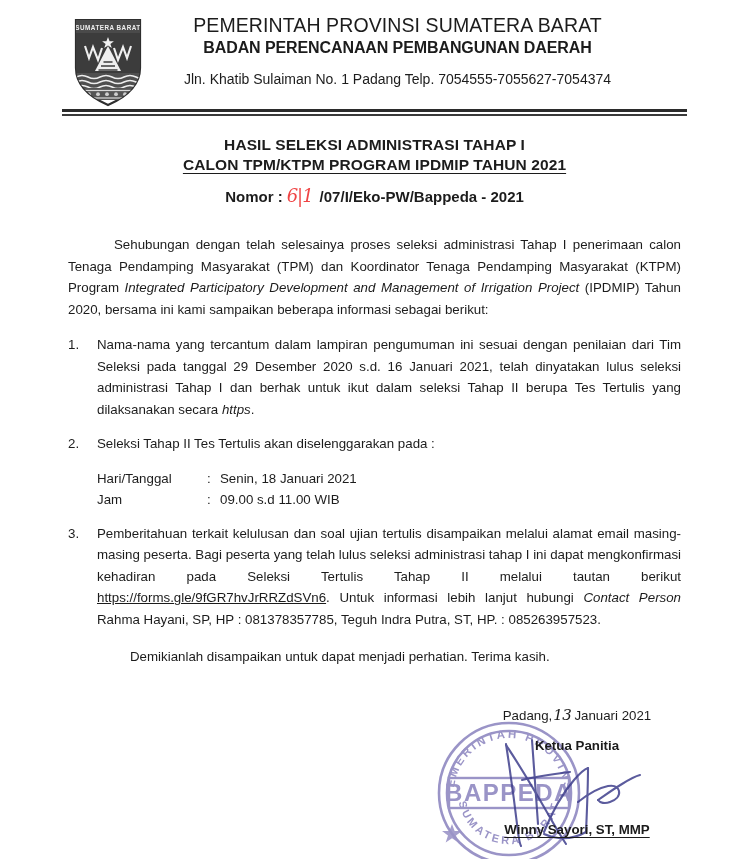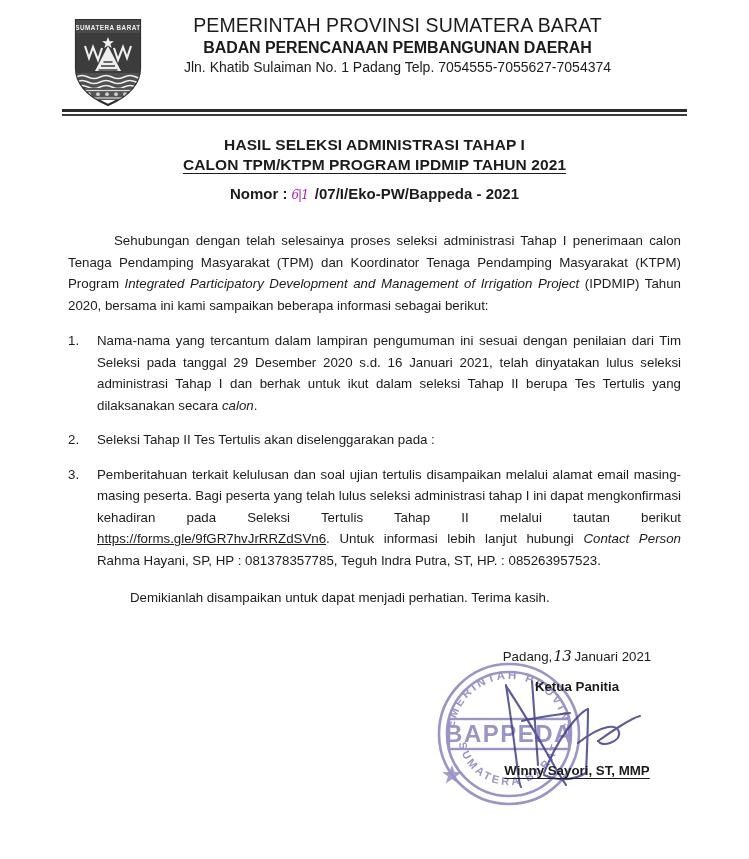--- a/index.html
+++ b/index.html
@@ -53,21 +53,21 @@
   .kop-l2 {
     font-size: 16px;
     font-weight: bold;
     letter-spacing: -0.1px;
     line-height: 1.22;
     white-space: nowrap;
   }
   .kop-l3 {
     font-size: 14px;
     line-height: 1.36;
-    margin-top: 1px;
+    margin-top: 13px;
     white-space: nowrap;
   }
   .kop-l4 {
     font-size: 13.5px;
     line-height: 1.36;
     white-space: nowrap;
   }
   .kop-l4 .u { text-decoration: underline; }
   .kop-l4 .it { font-style: italic; }
 
@@ -112,22 +112,22 @@
   }
   .t-nomor {
     font-size: 15px;
     font-weight: bold;
     margin-top: 11px;
   }
   .hand {
     font-family: "DejaVu Serif", serif;
     font-weight: normal;
     font-style: italic;
-    font-size: 12px;
-    color: #a21caf;
+    font-size: 18px;
+    color: #ef4444;
     padding: 0 7px 0 4px;
     letter-spacing: -1px;
   }
 
   
   .body-wrap {
     margin: 28px 68px 0 68px;
     font-size: 13.3px;
     line-height: 1.62;
     text-align: justify;
@@ -310,28 +310,42 @@
 
     <p class="para-intro" style="margin:0;">
       <span>Sehubungan dengan telah selesainya proses seleksi administrasi Tahap I penerimaan calon Tenaga Pendamping Masyarakat (TPM) dan Koordinator Tenaga Pendamping Masyarakat (KTPM) Program </span><span class="it">Integrated Participatory Development and Management of Irrigation Project</span><span> (IPDMIP) Tahun 2020, bersama ini kami sampaikan beberapa informasi sebagai berikut:</span>
     </p>
 
     <ol class="items">
 
       <li>
         <span class="num">1.</span>
         <span class="txt">
-          <span>Nama-nama yang tercantum dalam lampiran pengumuman ini sesuai dengan penilaian dari Tim Seleksi pada tanggal 29 Desember 2020 s.d. 16 Januari 2021, telah dinyatakan lulus seleksi administrasi Tahap I dan berhak untuk ikut dalam seleksi Tahap II berupa Tes Tertulis yang dilaksanakan secara </span><span class="it">calon</span><span>.</span>
+          <span>Nama-nama yang tercantum dalam lampiran pengumuman ini sesuai dengan penilaian dari Tim Seleksi pada tanggal 29 Desember 2020 s.d. 16 Januari 2021, telah dinyatakan lulus seleksi administrasi Tahap I dan berhak untuk ikut dalam seleksi Tahap II berupa Tes Tertulis yang dilaksanakan secara </span><span class="it">https</span><span>.</span>
         </span>
       </li>
 
       <li>
         <span class="num">2.</span>
         <span class="txt">
           <span>Seleksi Tahap II Tes Tertulis akan diselenggarakan pada :</span>
+          <table class="detail-table">
+            <tbody>
+                <tr>
+              <td class="k">Hari/Tanggal</td>
+              <td class="s">:</td>
+              <td>Senin, 18 Januari 2021</td>
+            </tr>
+            <tr>
+              <td class="k">Jam</td>
+              <td class="s">:</td>
+              <td>09.00 s.d 11.00 WIB</td>
+            </tr>
+          </tbody>
+            </table>
         </span>
       </li>
 
       <li>
         <span class="num">3.</span>
         <span class="txt">
           <span>Pemberitahuan terkait kelulusan dan soal ujian tertulis disampaikan melalui alamat email masing-masing peserta. Bagi peserta yang telah lulus seleksi administrasi tahap I ini dapat mengkonfirmasi kehadiran pada Seleksi Tertulis Tahap II melalui tautan berikut </span><span class="u">https://forms.gle/9fGR7hvJrRRZdSVn6</span><span>. Untuk informasi lebih lanjut hubungi </span><span class="it">Contact Person</span><span> Rahma Hayani, SP, HP : 081378357785, Teguh Indra Putra, ST, HP. : 085263957523.</span>
         </span>
       </li>
 

